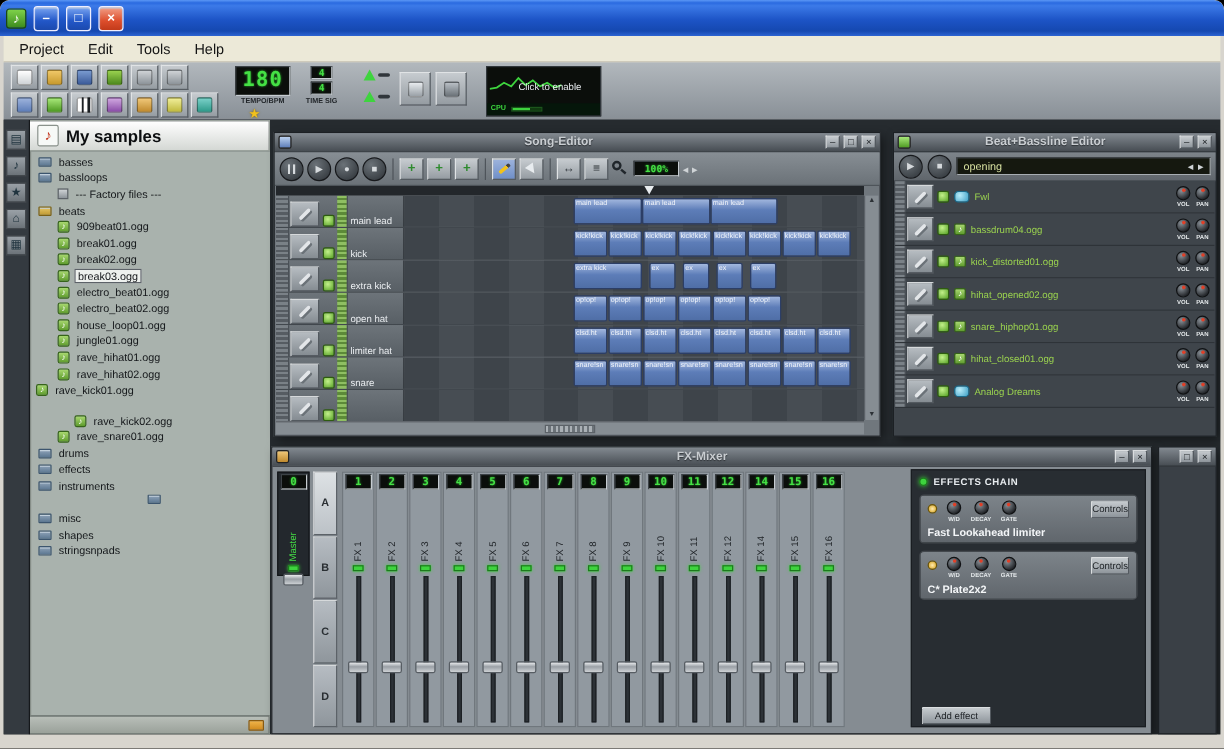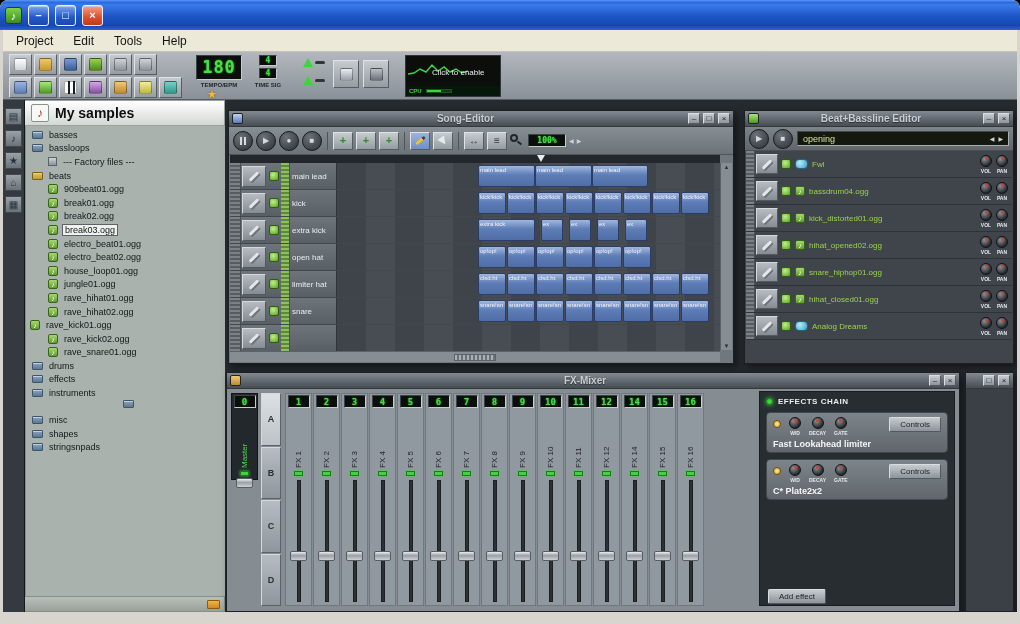--- a/index.html
+++ b/index.html
@@ -83,21 +83,21 @@
 .pencilic{width:11px;height:3px;background:linear-gradient(90deg,#f2c21c 0 8px,#444 8px);border-radius:1px;transform:rotate(-40deg)}
 .arrowic{width:0;height:0;border-left:4px solid transparent;border-right:4px solid transparent;border-top:8px solid #e8ecef;transform:rotate(-35deg)}
 .magwrap{position:relative;width:13px;height:13px}
 .magc{position:absolute;left:0;top:0;width:8px;height:8px;border:2px solid #20262b;border-radius:50%}
 .magt{position:absolute;left:7px;top:8px;width:5px;height:2px;background:#20262b;transform:rotate(40deg)}
 #zoom-lcd{width:38px;height:13px;font-size:8px;line-height:12px;margin-left:2px}
 .spin{font-size:6px;color:#cfd3d6}
 .seruler{position:absolute;left:1px;right:13px;top:44px;height:8px;background:#23272b}
 .marker{position:absolute;top:0;width:0;height:0;border-left:4px solid transparent;border-right:4px solid transparent;border-top:7px solid #e8ecef}
 #song-track-list{position:absolute;left:1px;right:13px;top:52px;height:189px;overflow:hidden}
-.strack{display:flex;align-items:center;height:27px;background:linear-gradient(#6d747a,#585f65);border-bottom:1px solid #41474d}
+.strack{display:flex;align-items:flex-end;height:27px;background:linear-gradient(#6d747a,#585f65);border-bottom:1px solid #41474d}
 .grip{width:11px;align-self:stretch;background:repeating-linear-gradient(0deg,#7a8187 0 2px,#565c62 2px 4px);border-right:1px solid #4a5056}
 .grip.g2{width:9px;background:repeating-linear-gradient(0deg,#8fbf62 0 2px,#5c8a38 2px 4px)}
 .tbtnw{width:24px;height:21px;margin:0 1px;background:linear-gradient(#b6bcc1,#858c92);border:1px solid;border-color:#d6d9db #53595f #53595f #d6d9db;display:flex;align-items:center;justify-content:center}
 .wrench-ic{width:12px;height:3px;background:#e3e6e9;border-radius:2px;transform:rotate(-45deg);box-shadow:0 2px 0 #6b7278}
 .tled{width:10px;height:10px;border-radius:2px;background:radial-gradient(circle at 40% 35%,#c2f08a,#55a024);border:1px solid #2e5c10;margin:0 2px}
 .tname{width:46px;font-size:8px;color:#eaedf0;padding-left:2px;overflow:hidden;white-space:nowrap}
 .ttl{position:relative;flex:1;align-self:stretch;background:repeating-linear-gradient(90deg,#3e444a 0 29px,#474d53 29px 58px);border-left:1px solid #30353a;overflow:hidden}
 .pat{position:absolute;top:2px;bottom:2px;background:linear-gradient(180deg,#a2b7de,#5d7db8 45%,#4f6ea6);border:1px solid #2c3e66;border-radius:2px;color:#f2f5fa;font-size:6px;line-height:6px;overflow:hidden;word-break:break-all;padding:1px}
 .sevscroll{position:absolute;right:1px;top:52px;bottom:13px;width:12px;background:#868d93;border-left:1px solid #5c6268;display:flex;flex-direction:column;justify-content:space-between;align-items:center;padding:1px 0}
 .scrarrow{font-size:6px;color:#2c3136}
@@ -139,21 +139,21 @@
 .fhandle{position:absolute;left:3px;right:3px;top:58%;height:10px;background:linear-gradient(180deg,#eceef0,#9aa0a6 45%,#ced2d5);border:1px solid #575d63;border-radius:2px}
 .fxch.master{background:#23282d;border-color:#121518}
 .fxch.master .fxlabel{color:#45e045}
 
 #effects-panel{position:absolute;left:532px;top:2px;right:4px;bottom:5px;background:#282d32;border:1px solid #191d21;padding:5px 6px}
 .ecHeader{display:flex;align-items:center;gap:5px;font-size:8px;font-weight:bold;color:#e8ecef;letter-spacing:.5px}
 .ecled{width:7px;height:7px;border-radius:50%;background:#3ed43e;box-shadow:0 0 4px #3ed43e;border:1px solid #1c7a1c}
 .fxunit{margin-top:6px;background:linear-gradient(#7d848a,#60666c);border:1px solid #43484d;border-radius:4px;padding:4px 6px 3px}
 .furow{display:flex;align-items:flex-start;gap:8px}
 .uled{width:8px;height:8px;border-radius:50%;background:radial-gradient(#ffeab0,#d4a017);border:1px solid #6b5408;margin-top:3px}
-.ctrlbtn{margin-left:auto;font-size:8px;padding:2px 10px;color:#1c2024;background:linear-gradient(#c6cbcf,#8d949a);border:1px solid;border-color:#dbdee0 #53595f #53595f #dbdee0;border-radius:2px}
+.ctrlbtn{margin-left:auto;font-size:8px;padding:2px 0;color:#1c2024;background:linear-gradient(#c6cbcf,#8d949a);border:1px solid;border-color:#dbdee0 #53595f #53595f #dbdee0;border-radius:2px}
 .uname{font-size:9px;font-weight:bold;color:#f4f6f8;margin-top:3px}
 .addfx{position:absolute;left:8px;bottom:1px;font-size:8px;padding:2px 10px;color:#1c2024;background:linear-gradient(#c6cbcf,#8d949a);border:1px solid;border-color:#dbdee0 #53595f #53595f #dbdee0;border-radius:2px}
 
 #mini-win{left:740px;top:272px;width:49px;height:240px;background:#3a4046}
 #mini-win .swtitle{justify-content:flex-end}
 </style>
 </head>
 <body>
 
 <div id="win">
@@ -326,21 +326,21 @@
             <span class="tlabel">rave_hihat01.ogg</span>
           </div>
           <div class="tree-row" style="padding-left: 22px;">
             <span class="ticon file">♪</span>
             <span class="tlabel">rave_hihat02.ogg</span>
           </div>
           <div class="tree-row" style="padding-left: 4px;">
             <span class="ticon file">♪</span>
             <span class="tlabel">rave_kick01.ogg</span>
           </div>
-          <div class="tree-row" style="padding-left: 22px;">
+          <div class="tree-row" style="padding-left: 36px; margin-top: 12px;">
             <span class="ticon file">♪</span>
             <span class="tlabel">rave_kick02.ogg</span>
           </div>
           <div class="tree-row" style="padding-left: 22px;">
             <span class="ticon file">♪</span>
             <span class="tlabel">rave_snare01.ogg</span>
           </div>
           <div class="tree-row" style="padding-left: 6px;">
             <span class="ticon folder"></span>
             <span class="tlabel">drums</span>

